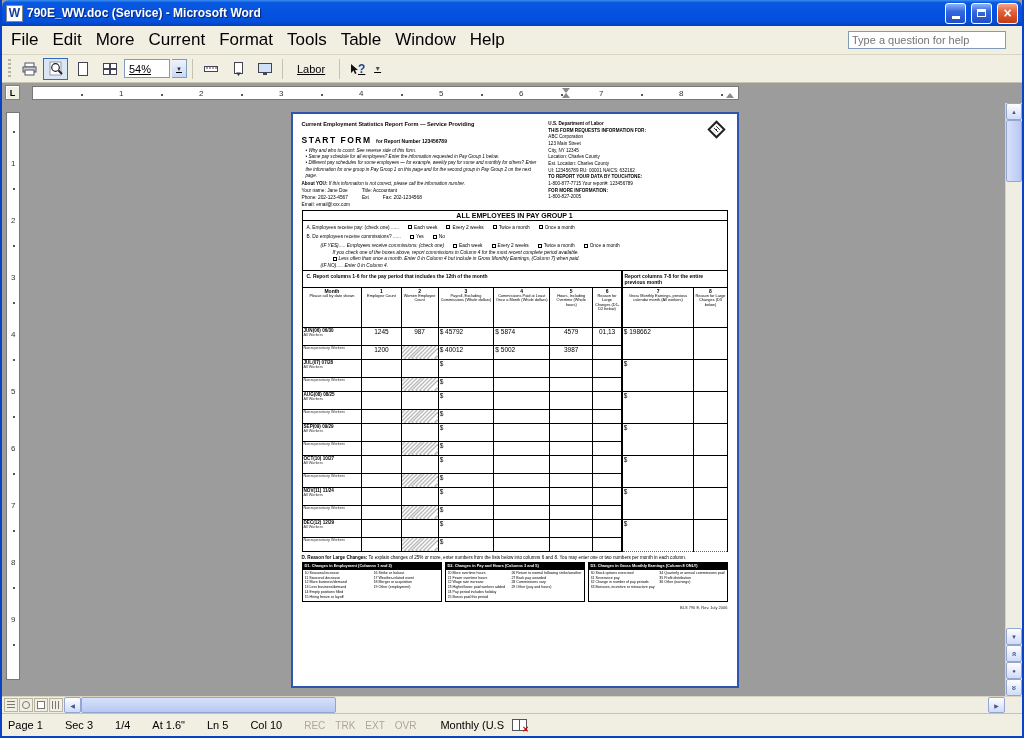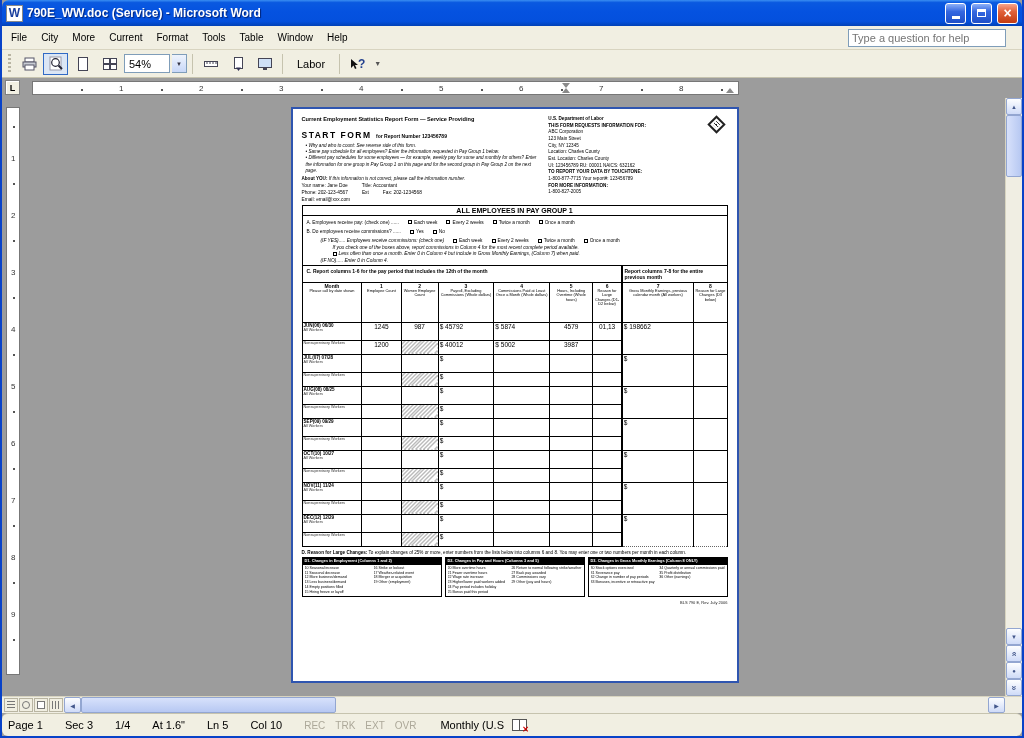--- a/index.html
+++ b/index.html
@@ -11,25 +11,25 @@
   .app-icon { width:17px; height:17px; background:#fff; border:1px solid #888; color:#1a3f9e; font-weight:bold; font-size:12px; text-align:center; line-height:15px; }
   .title-text { color:#fff; font-weight:bold; font-size:12px; text-shadow:1px 1px 1px #00237a; flex:1; white-space:nowrap; overflow:hidden; }
   .winbtn { width:21px; height:21px; border:1px solid #fff; border-radius:3px; display:flex; align-items:center; justify-content:center; color:#fff; margin-left:1px; }
   .winbtn.blue { background:linear-gradient(180deg,#8cb0f8,#3467e0 40%,#1e4fc8); }
   .winbtn.red  { background:linear-gradient(180deg,#f6a48b,#e1613a 40%,#c33c12); font-size:14px; font-weight:bold; }
   .glyph-min { width:8px; height:3px; background:#fff; margin-top:9px; }
   .glyph-max { width:9px; height:8px; border:1px solid #fff; border-top:3px solid #fff; }
 
   
   .menubar { flex:0 0 24px; background:#f1efe2; display:flex; align-items:center; padding:0 2px; border-bottom:1px solid #d8d4c0; }
-  .menu-item { padding:4px 7px; font-size:10px; color:#000; }
+  .menu-item { padding:4px 7px; font-size:17px; color:#000; }
   .question-box { margin-left:auto; margin-right:14px; width:158px; height:18px; background:#fff; border:1px solid #7f9db9; font-size:11px; color:#7a7a7a; font-family:"Liberation Sans",sans-serif; padding:0 3px; }
 
   
-  .toolbar { flex:0 0 28px; background:#f1efe2; border-bottom:1px solid #c6c3ae; display:flex; align-items:center; gap:2px; padding:0 3px; }
+  .toolbar { flex:0 0 28px; background:#f1efe2; border-bottom:1px solid #c6c3ae; display:flex; align-items:center; gap:2px; padding:0 3px;text-decoration:underline; }
   .tool-handle { width:3px; height:20px; background:repeating-linear-gradient(#b8b4a2 0 2px, transparent 2px 4px); margin:0 3px; }
   .tbtn { width:25px; height:22px; display:flex; align-items:center; justify-content:center; border:1px solid transparent; }
   .tbtn.active { background:#dbe6f5; border:1px solid #316ac5; }
   .tsep { width:1px; height:20px; background:#c6c3ae; margin:0 3px; }
   .zoom-box { width:46px; height:19px; background:#fff; border:1px solid #7f9db9; font-size:11px; display:flex; align-items:center; padding-left:4px; }
   .zoom-arrow { width:15px; height:19px; background:linear-gradient(#eef3fc,#c8d8f8); border:1px solid #7f9db9; border-left:none; display:flex; align-items:center; justify-content:center; font-size:6px; color:#334; }
   .close-btn { padding:3px 9px; font-size:11px; color:#000; }
   .help-q { font-weight:bold; font-size:12px; color:#23408e; }
   .tb-more { font-size:7px; color:#555; margin-left:2px; }
 
@@ -66,21 +66,21 @@
   .vb-normal span { background:repeating-linear-gradient(#777 0 1px, transparent 1px 3px); }
   .vb-web span { border:1px solid #777; border-radius:50%; }
   .vb-print span { border:1px solid #777; background:#fff; }
   .vb-outline span { background:repeating-linear-gradient(90deg,#777 0 1px, transparent 1px 3px); }
   .hbtn { flex:0 0 17px; }
   .hthumb { flex:0 0 255px; margin:0; background:linear-gradient(#d7e1fb,#b7c8f2); border:1px solid #93a6d1; border-radius:2px; }
   .htrack { flex:1 1 auto; }
   .corner { flex:0 0 17px; background:#f0eee3; }
 
   
-  .statusbar { flex:0 0 23px; background:#f1efe2; border-top:1px solid #c6c3ae; display:flex; align-items:center; font-size:11px; padding:0 6px; color:#000;border-radius:6px; }
+  .statusbar { flex:0 0 23px; background:#f1efe2; border-top:1px solid #c6c3ae; display:flex; align-items:center; font-size:11px; padding:0 6px; color:#000; }
   .sseg { margin-right:22px; white-space:nowrap; }
   .stoggle { color:#aca899; margin-right:10px; font-size:10px; }
   .lang { margin-left:14px; margin-right:8px; }
   .spell { width:15px; height:12px; background:#fff; border:1px solid #555; position:relative; }
   .spell::before { content:""; position:absolute; left:6px; top:0; bottom:0; width:1px; background:#555; }
   .spell::after { content:"\2715"; position:absolute; right:-3px; bottom:-4px; color:#c00; font-size:8px; font-weight:bold; }
 
   
   .form { color:#000; }
   .fhead { display:flex; }
@@ -152,21 +152,21 @@
         <span class="glyph-max"></span>
       </div>
     <div class="winbtn red">
         <span>×</span>
       </div>
   </div>
 
   <div class="menubar">
     <div id="menu-items" style="display:flex">
         <span class="menu-item">File</span>
-        <span class="menu-item">City</span>
+        <span class="menu-item">Edit</span>
         <span class="menu-item">More</span>
         <span class="menu-item">Current</span>
         <span class="menu-item">Format</span>
         <span class="menu-item">Tools</span>
         <span class="menu-item">Table</span>
         <span class="menu-item">Window</span>
         <span class="menu-item">Help</span>
       </div>
     <input class="question-box" placeholder="Type a question for help" style="">
   </div>

